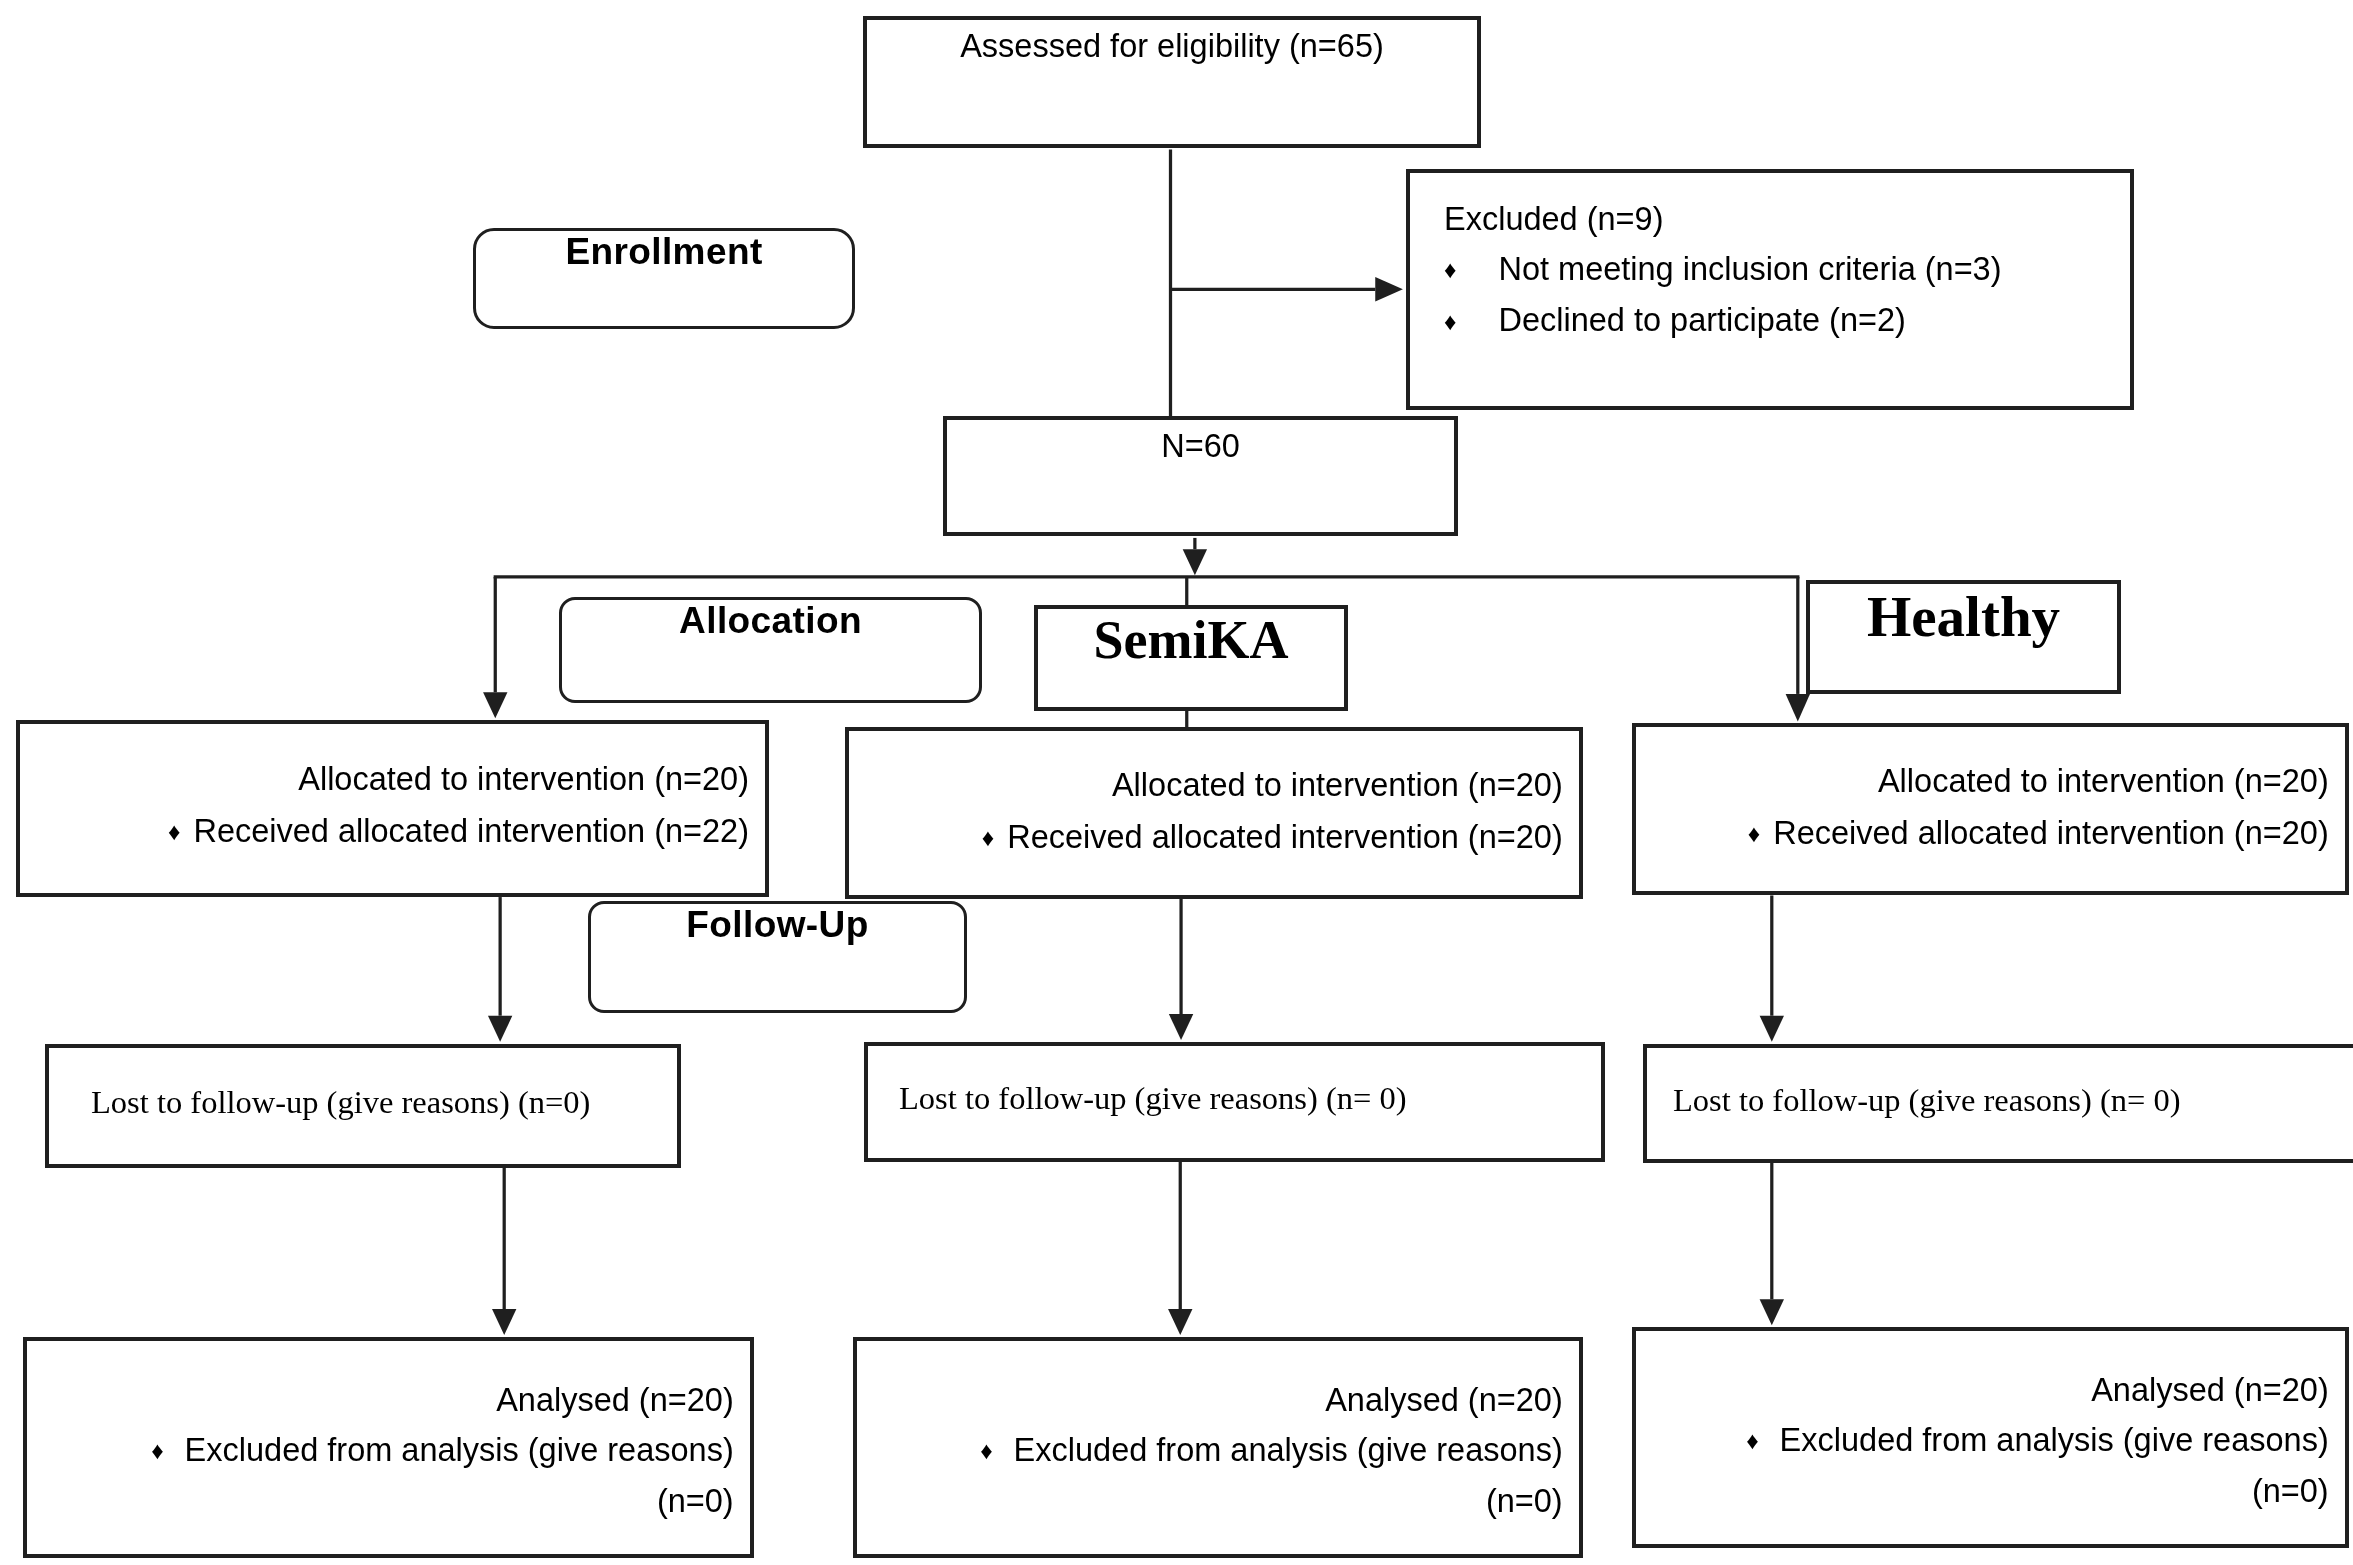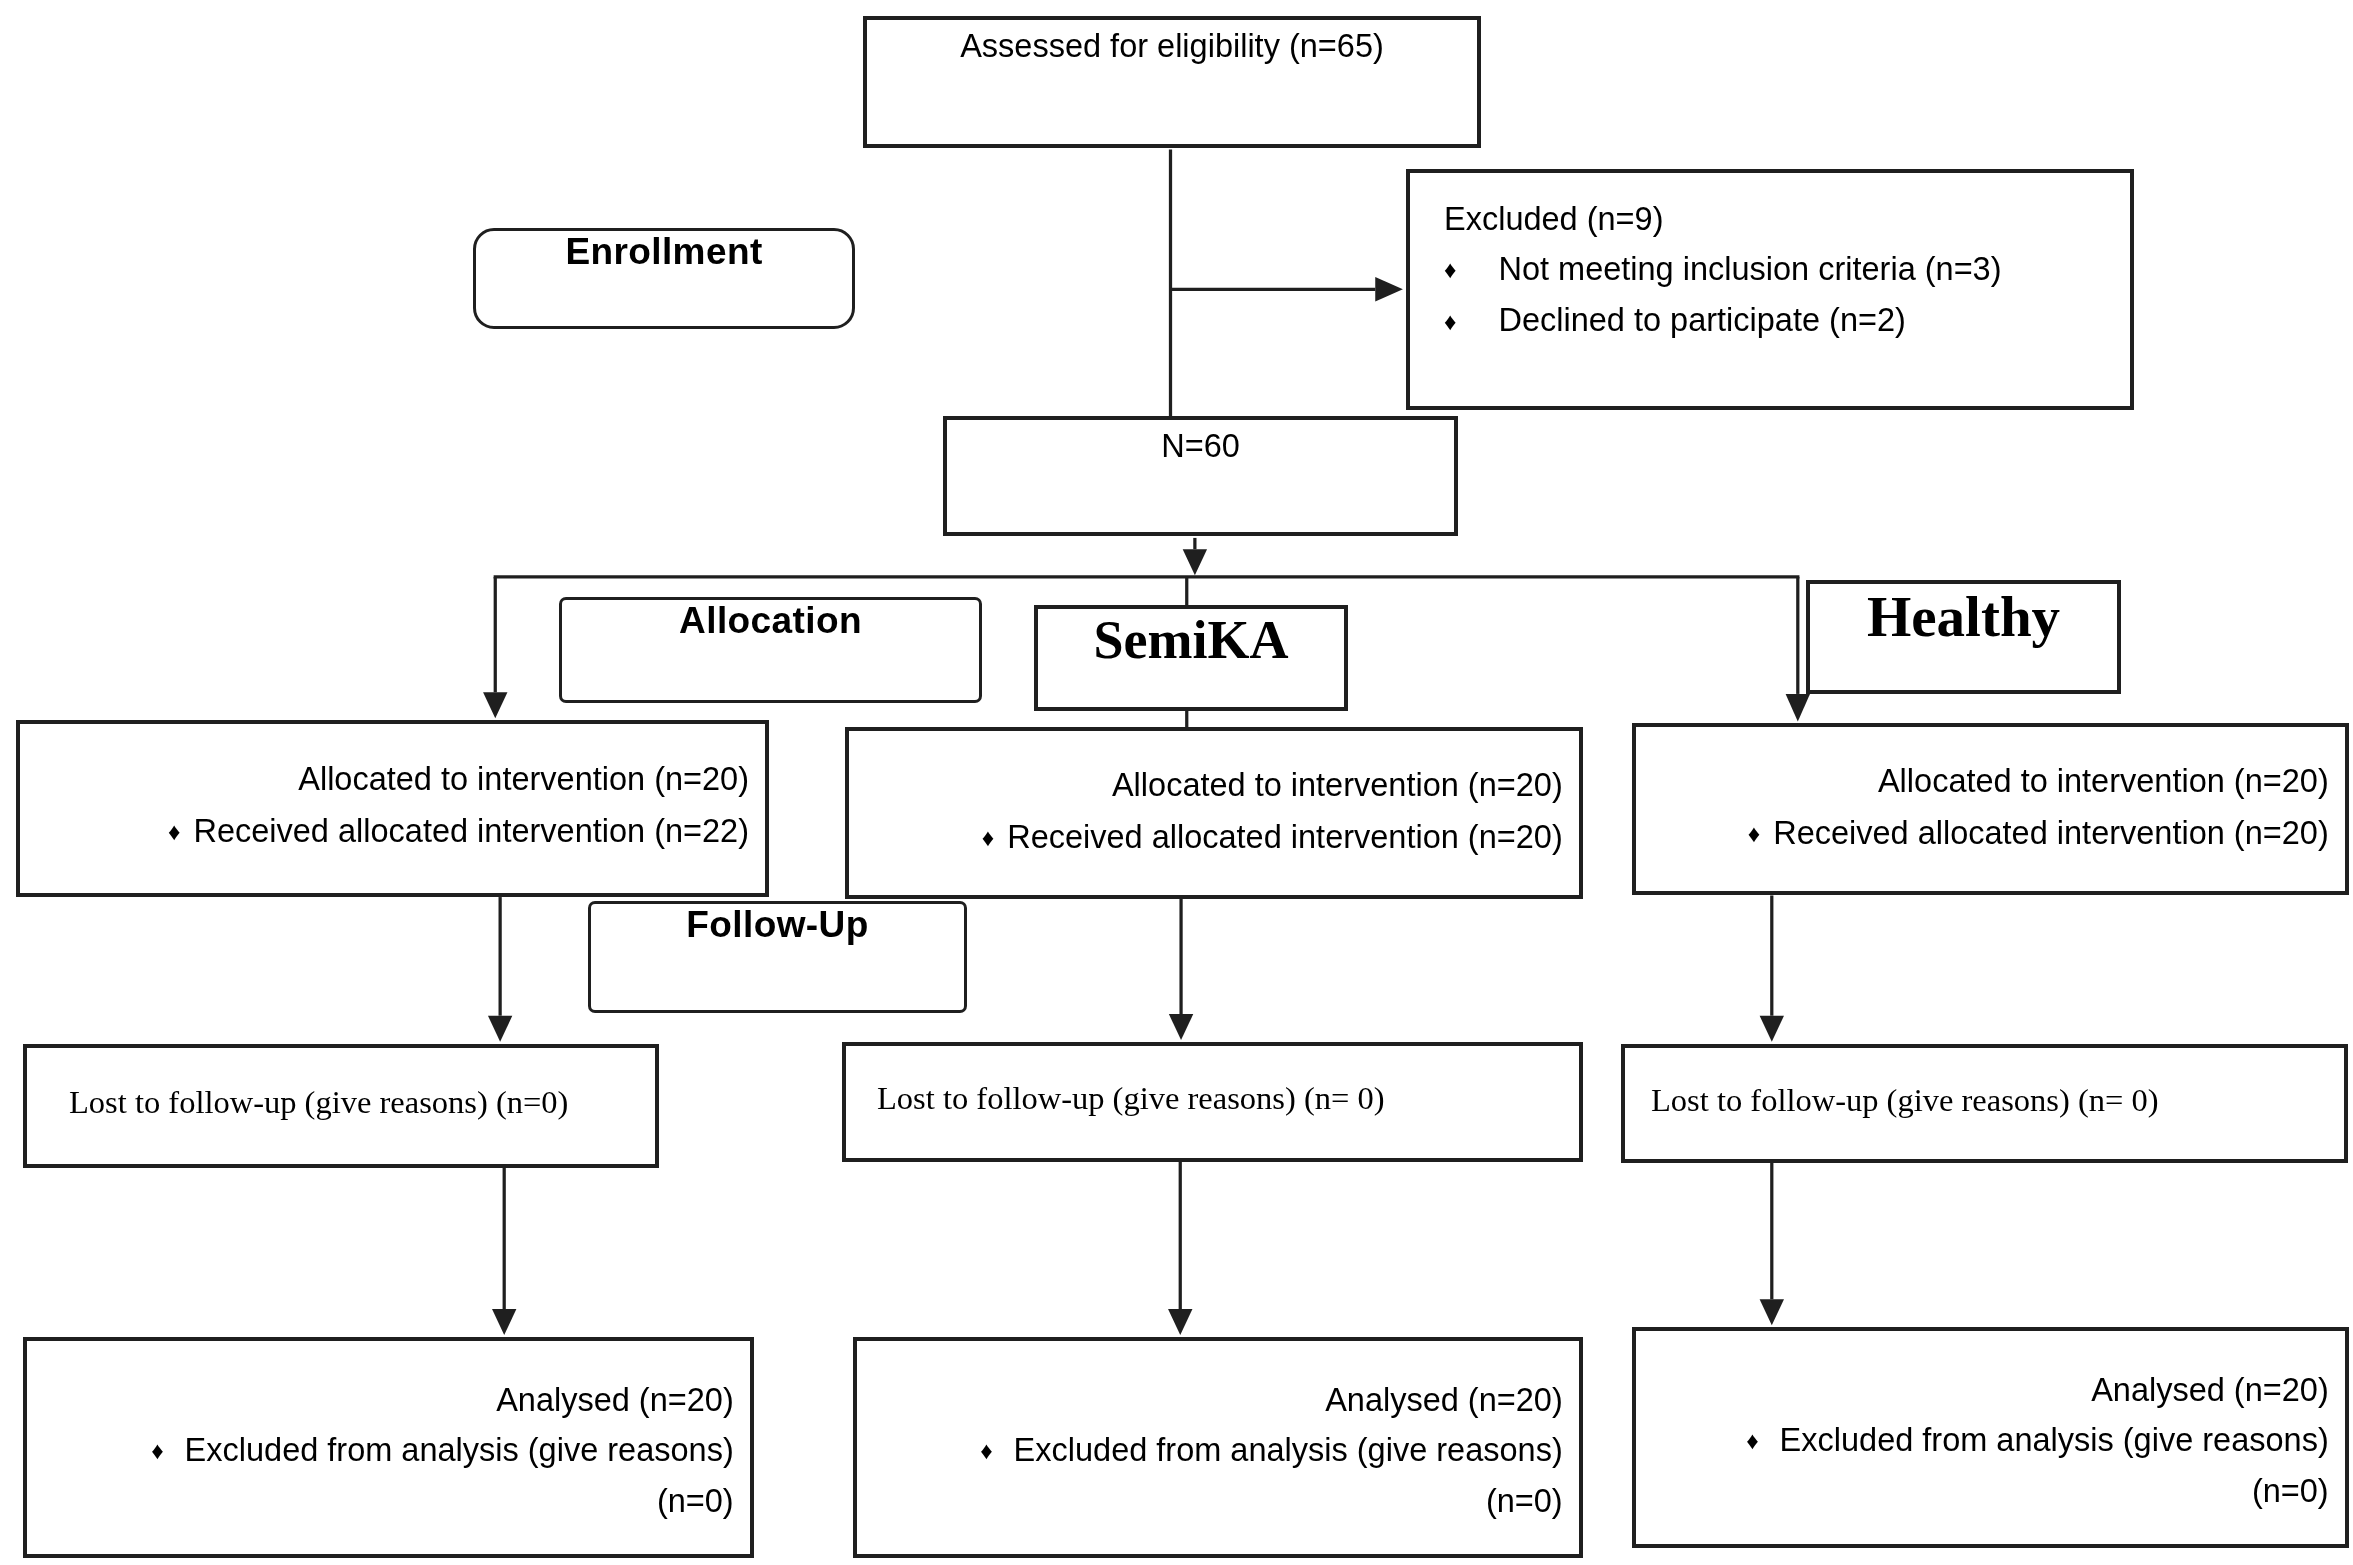--- a/index.html
+++ b/index.html
@@ -23,39 +23,40 @@
     height: 1565px;
   }
   .box {
     position: absolute;
     background: #ffffff;
     border: 4.1px solid #1f1f1f;
     box-sizing: border-box;
   }
   .rounded {
     border-width: 3.3px;
-    border-radius: 7px;
+    border-radius: 16px;
   }
   .center {
     display: flex;
     align-items: flex-start;
     justify-content: center;
     text-align: center;
   }
   .body-text {
     font-size: 32.5px;
     line-height: 52px;
   }
   .stage-label {
     font-size: 37px;
     font-weight: bold;
     letter-spacing: 0.4px;
   }
   .serif {
     font-family: "Liberation Serif", serif;
+    margin-left: 22px;
   }
   .group-hdr {
     font-weight: bold;
     font-family: "Liberation Serif", serif;
   }
   .pad-block {
     padding: 23px 16.3px 0 29px;
     text-align: right;
   }
   .bullet-row .diamond {

